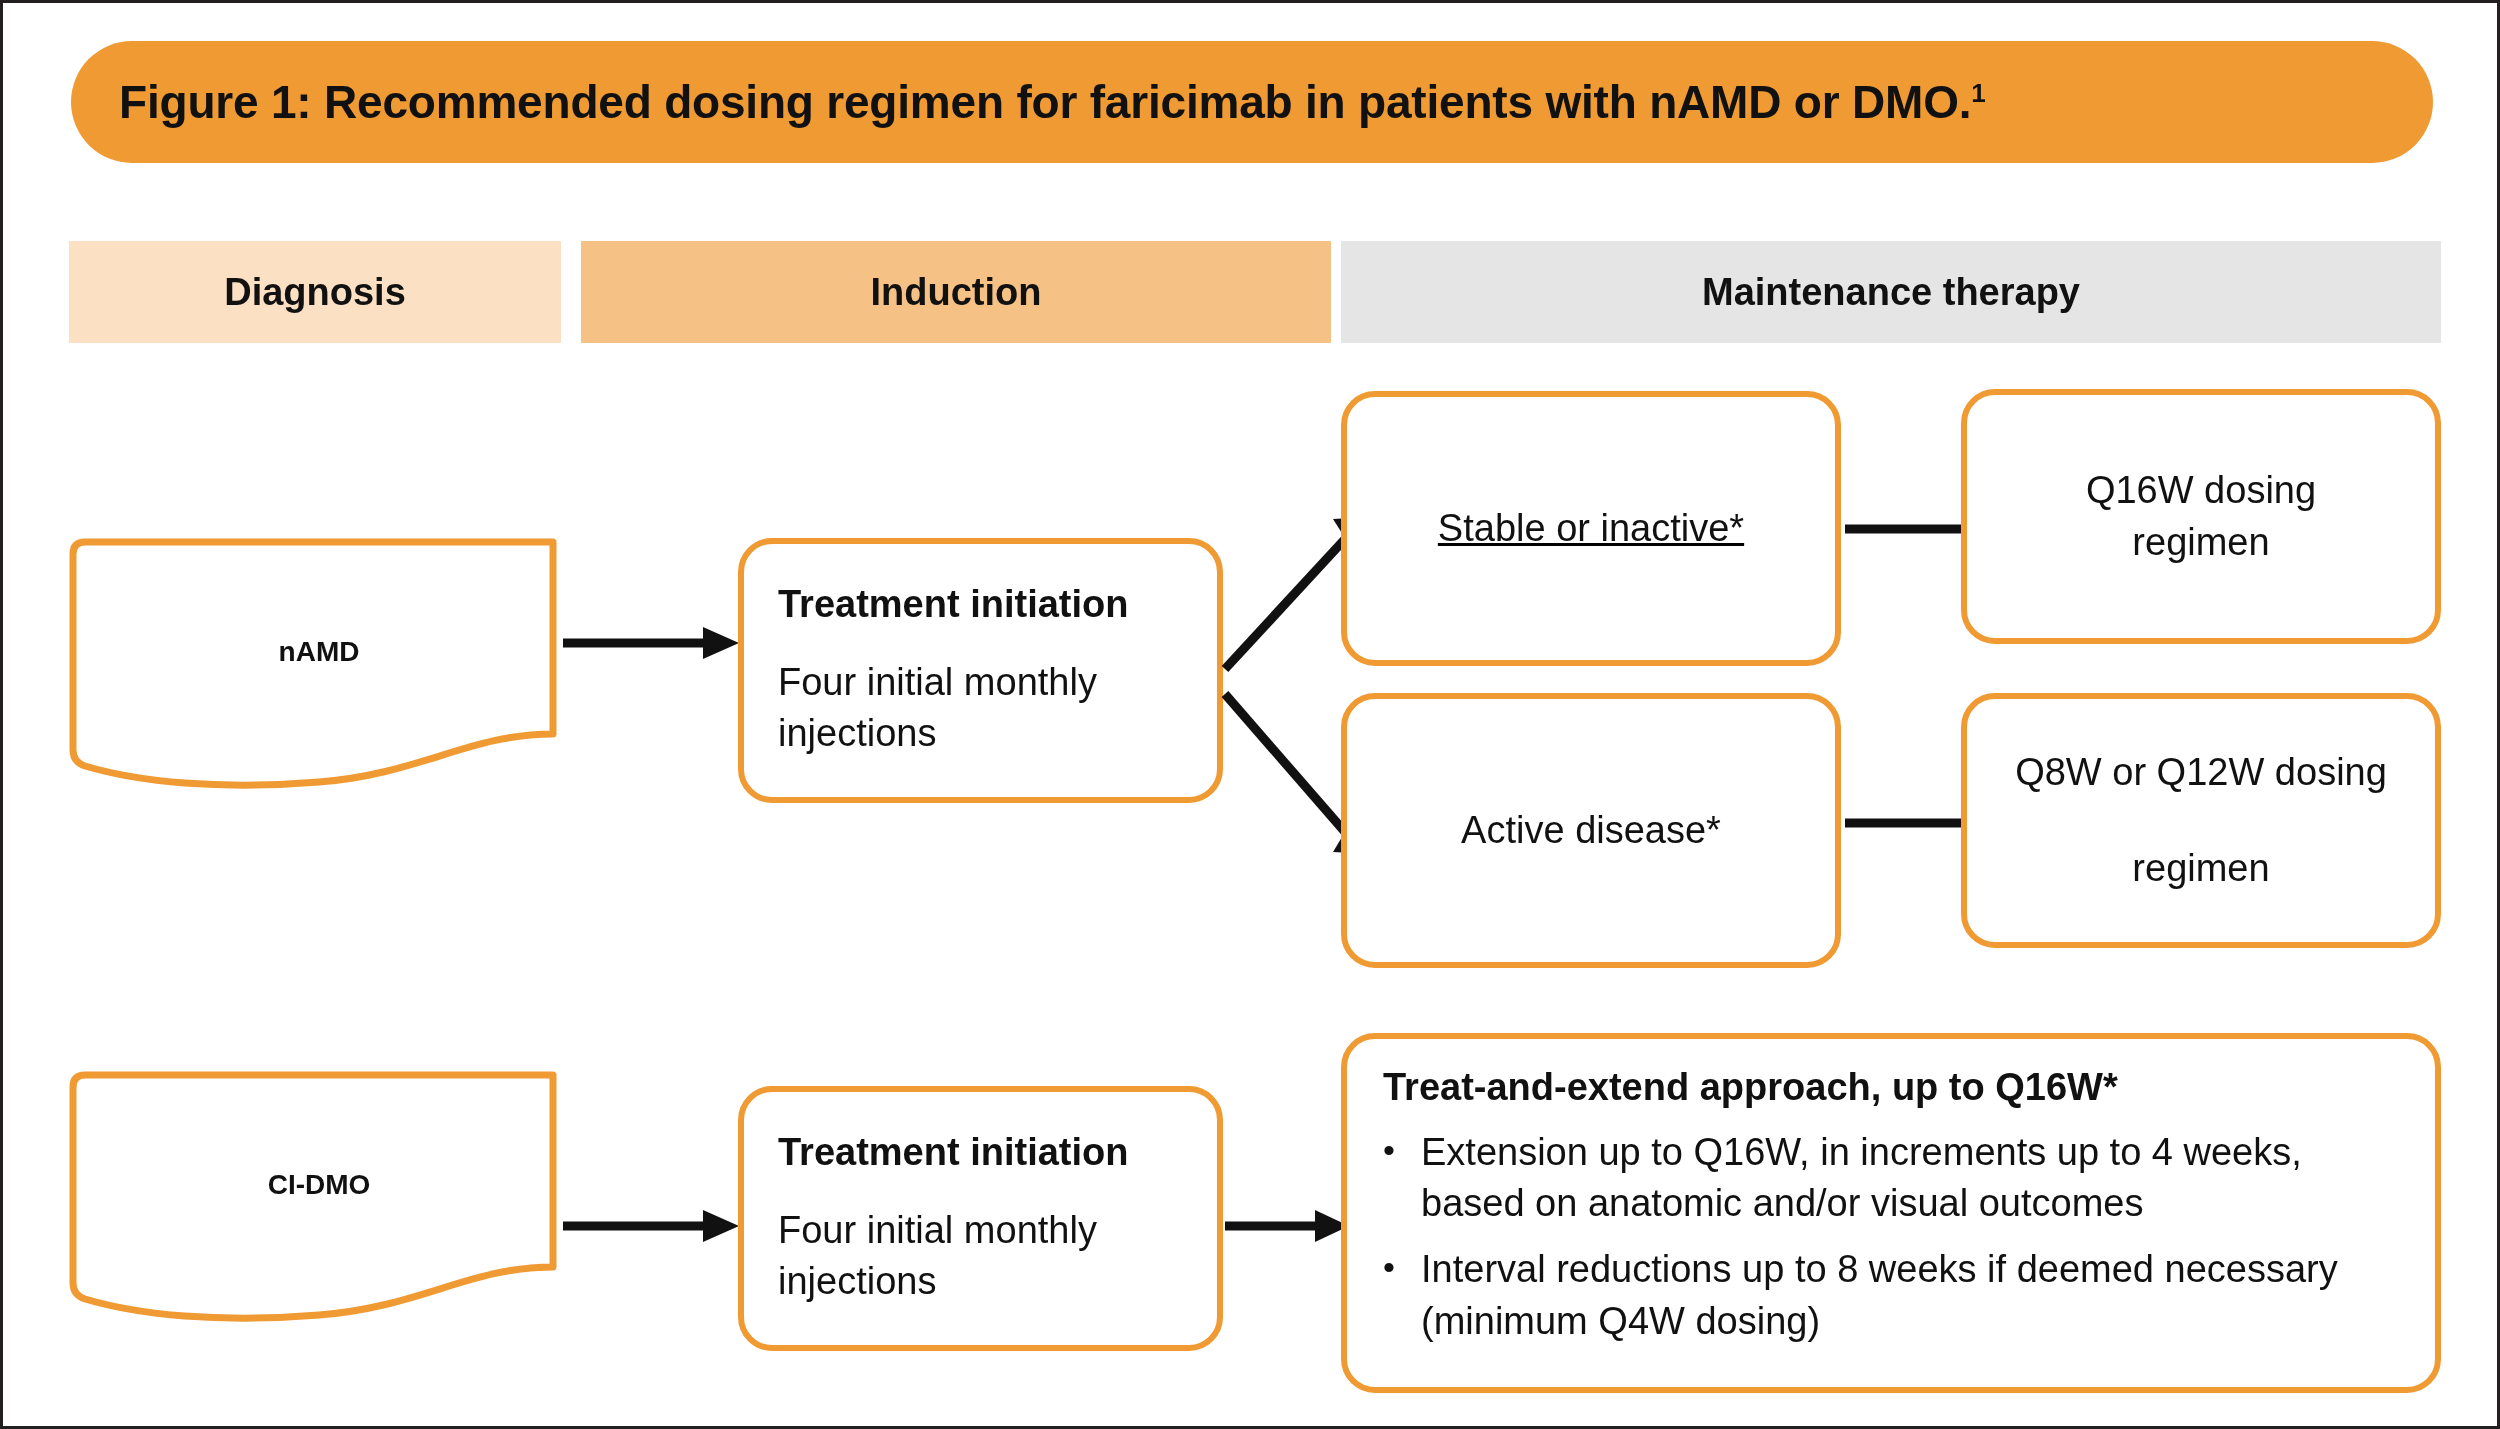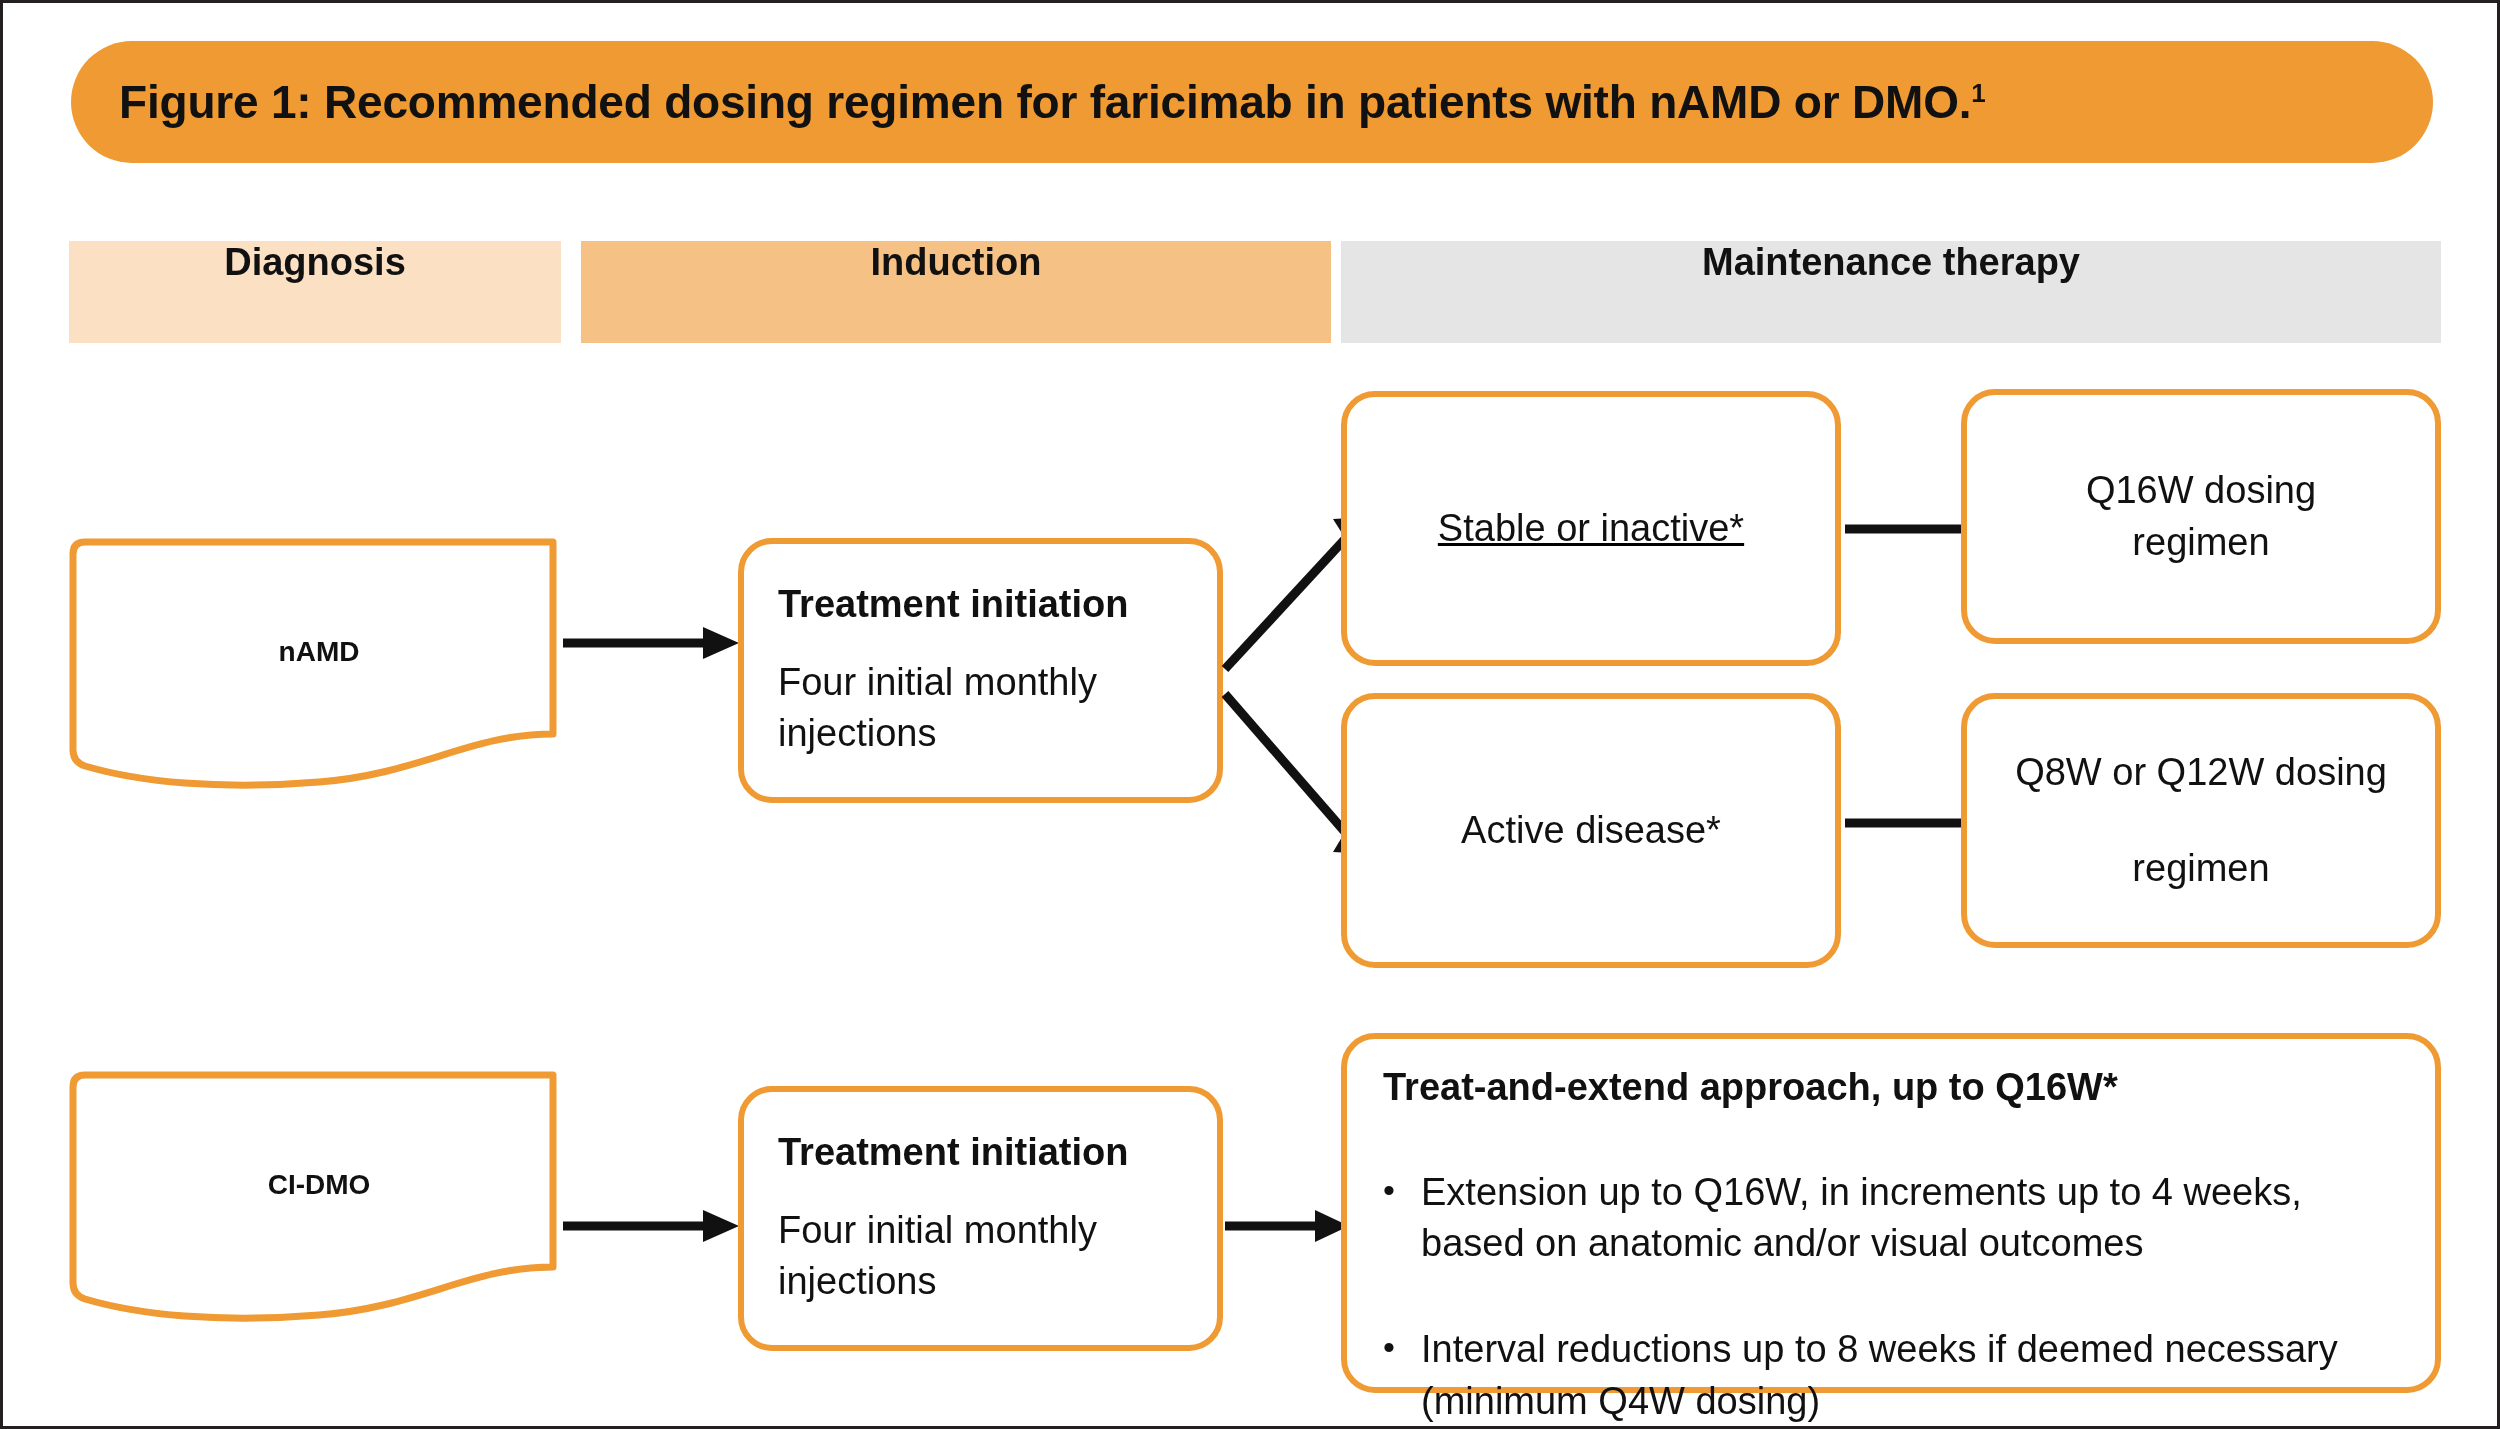--- a/index.html
+++ b/index.html
@@ -43,21 +43,21 @@
   #title-text sup {
     font-size: 26px;
     vertical-align: super;
   }
 
   
   .hdr {
     position: absolute;
     height: 102px;
     display: flex;
-    align-items: flex-start;
+    align-items: center;
     justify-content: center;
     font-size: 38px;
     font-weight: bold;
     color: #111111;
     box-sizing: border-box;
   }
   #hdr-diagnosis   { left: 66px;   top: 238px; width: 492px;  background: #fbe0c4; }
   #hdr-induction   { left: 578px;  top: 238px; width: 750px;  background: #f6c184; }
   #hdr-maintenance { left: 1338px; top: 238px; width: 1100px; background: #e5e5e5; }
 
@@ -245,21 +245,21 @@
       <div class="box-title">Treatment initiation</div>
       <div class="box-body">Four initial monthly injections</div>
     </div>
   </div>
 
   <svg class="arrow-svg" style="left:1220px; top:1203px; width:128px; height:40px;" viewBox="0 0 128 40">
     <line x1="2" y1="20" x2="96" y2="20" stroke="#111111" stroke-width="9"></line>
     <polygon points="92,4 126,20 92,36" fill="#111111"></polygon>
   </svg>
 
-  <div class="flowbox rbox" id="te-box" style="left:1338px; top:1030px; width:1100px; height:360px;gap:40px;">
+  <div class="flowbox rbox" id="te-box" style="left:1338px; top:1030px; width:1100px; height:360px;">
     <div id="te-heading">Treat-and-extend approach, up to Q16W*</div>
 
     <div class="te-item">
       <span class="te-bullet">•</span>
       <span class="te-text">Extension up to Q16W, in increments up to 4 weeks, based on anatomic and/or visual outcomes</span>
     </div>
 
     <div class="te-item">
       <span class="te-bullet">•</span>
       <span class="te-text">Interval reductions up to 8 weeks if deemed necessary (minimum Q4W dosing)</span>

